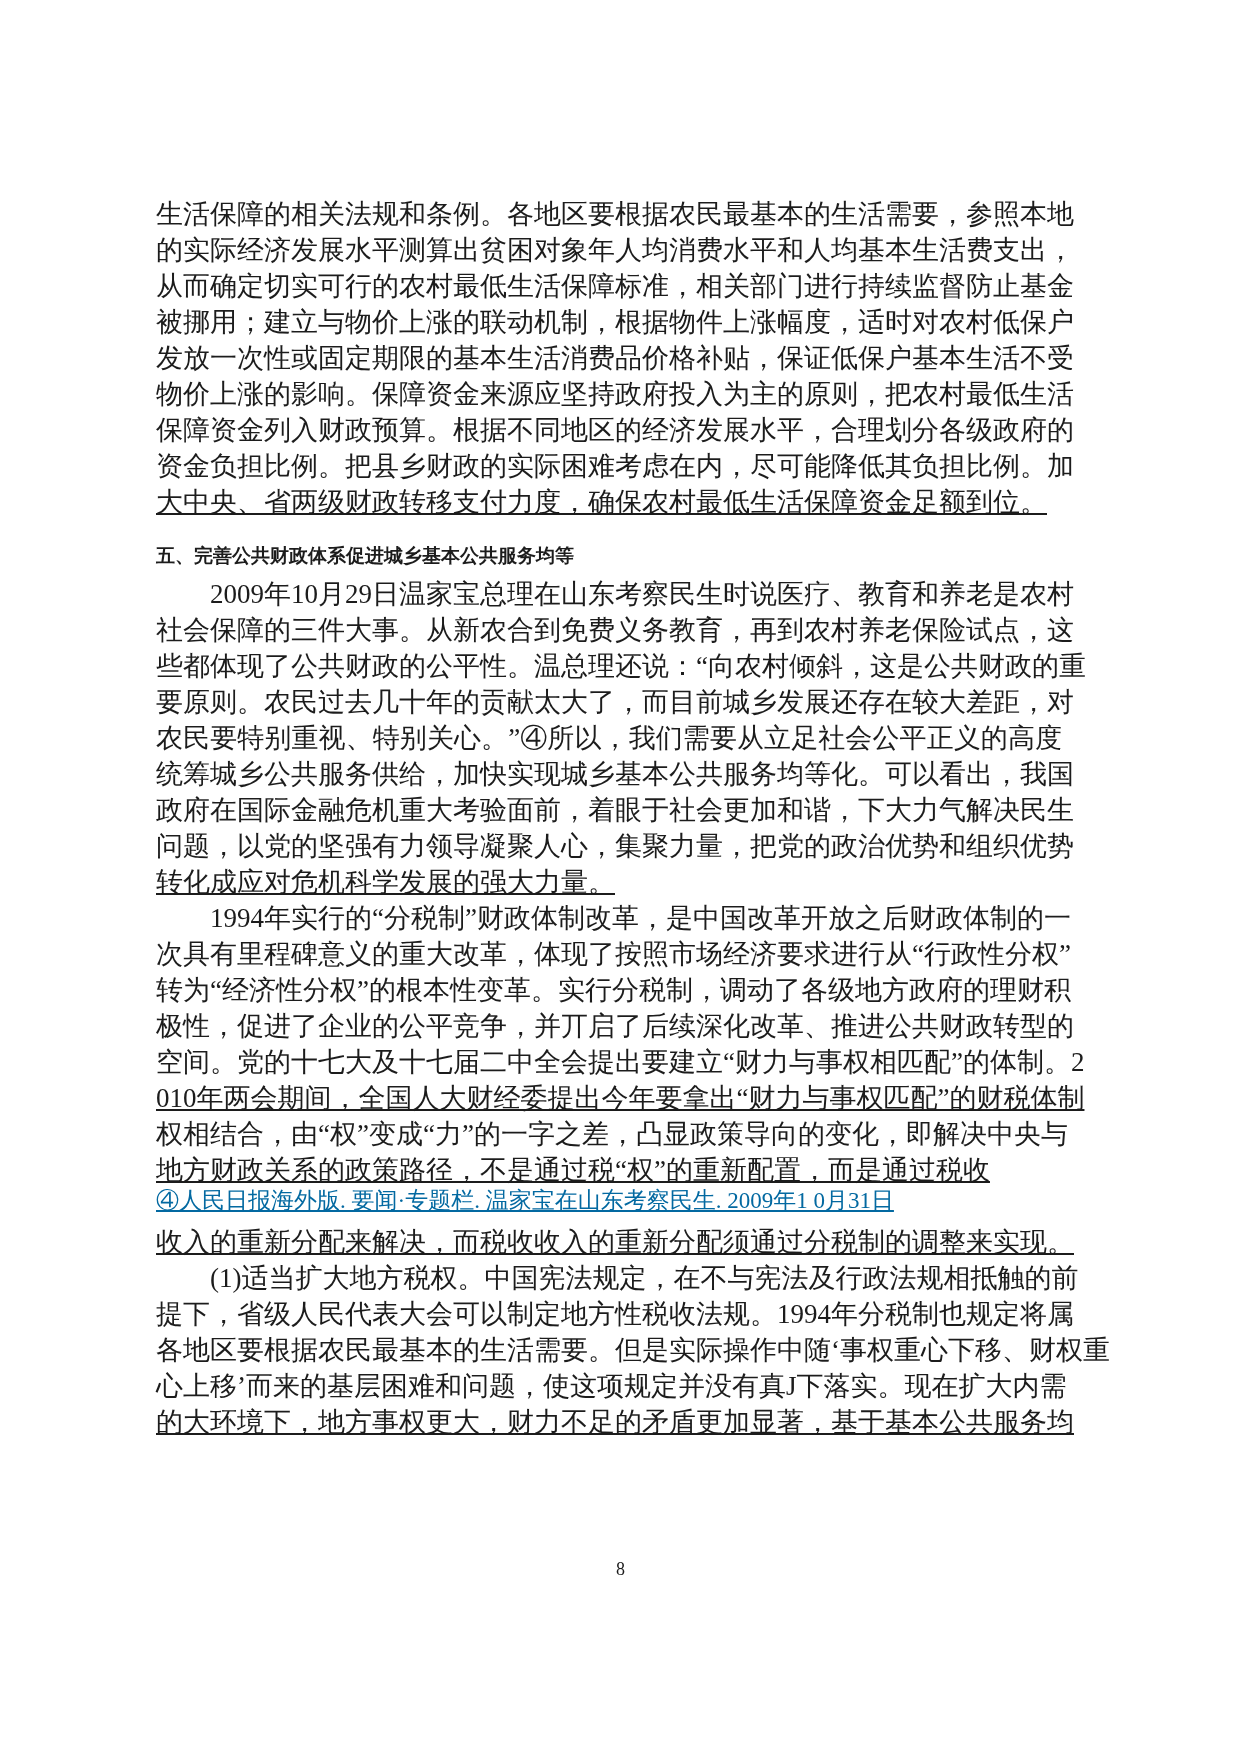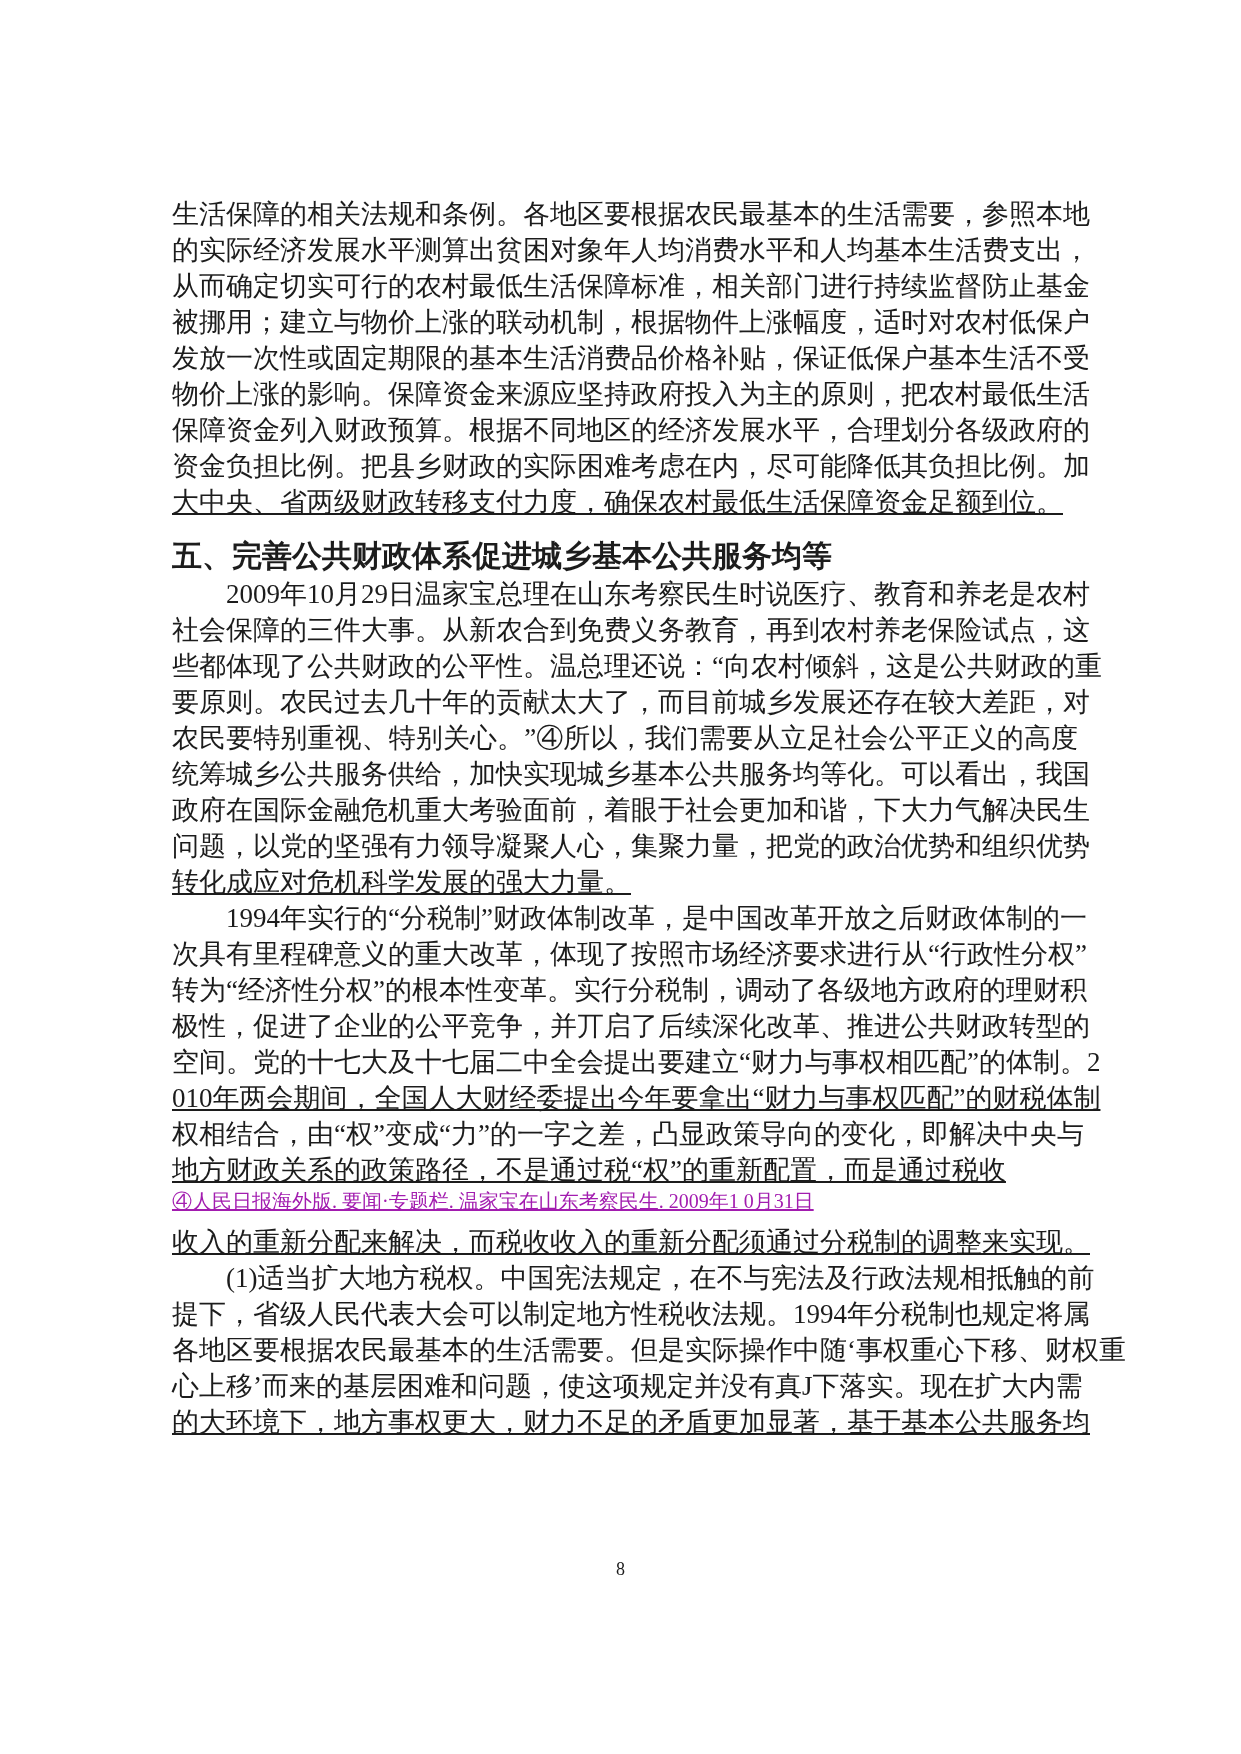--- a/index.html
+++ b/index.html
@@ -11,56 +11,56 @@
     position: relative;
     width: 1241px;
     height: 1754px;
     background: #ffffff;
     overflow: hidden;
     font-family: "Liberation Serif", "DejaVu Serif", serif;
     color: #1c1c1c;
   }
   .content {
     position: absolute;
-    left: 172px;
+    left: 156px;
     top: 196px;
     width: 906px;
     font-size: 27px;
     line-height: 36px;
   }
   .para .line {
     text-align: justify;
     text-align-last: justify;
     white-space: nowrap;
     height: 36px;
   }
   .para .line:last-child {
     text-align-last: left;
     text-decoration: underline;
   }
   .para.no-justify .line {
     text-align-last: left;
   }
   .heading {
     font-weight: bold;
-    font-size: 30px;
+    font-size: 19px;
     line-height: 40px;
     margin-top: 16px;
   }
   .para2 { }
   .subheading {
     font-size: 27px;
     line-height: 36px;
     margin-top: 12px;
   }
   .para3a { }
   .footnote {
-    font-size: 20px;
+    font-size: 23px;
     line-height: 26px;
-    color: #a21caf;
+    color: #0369a1;
   }
   .footnote .line {
     text-align-last: left;
     white-space: nowrap;
   }
   .page-number {
     position: absolute;
     left: 0;
     right: 0;
     top: 1558px;

